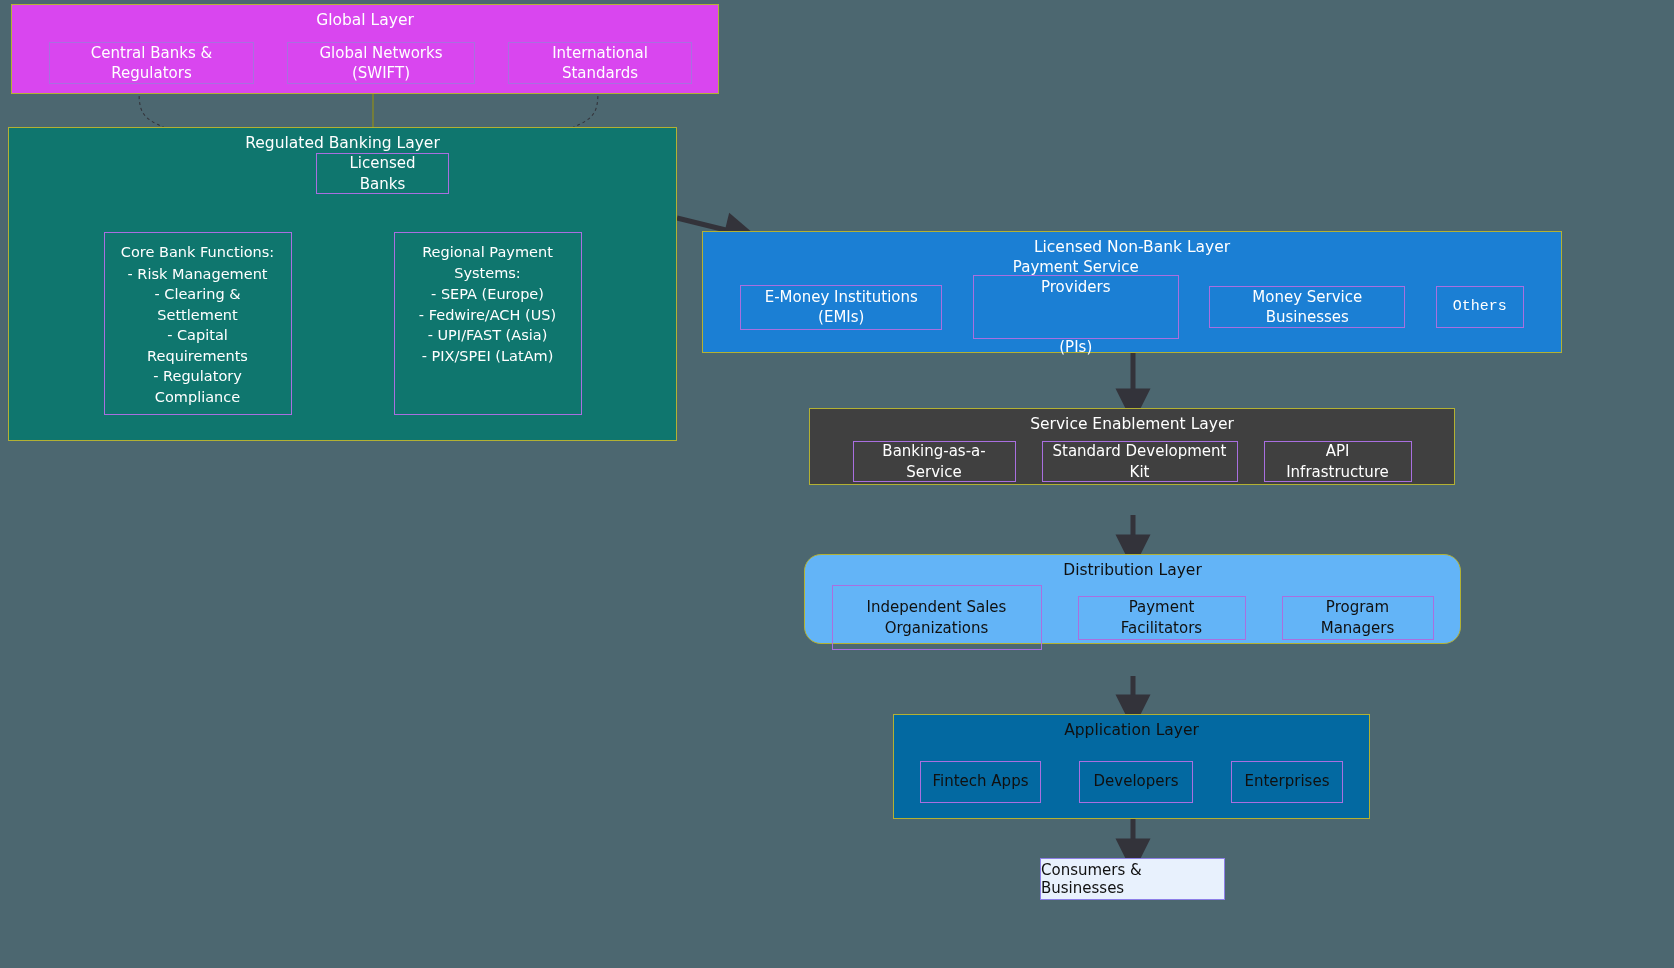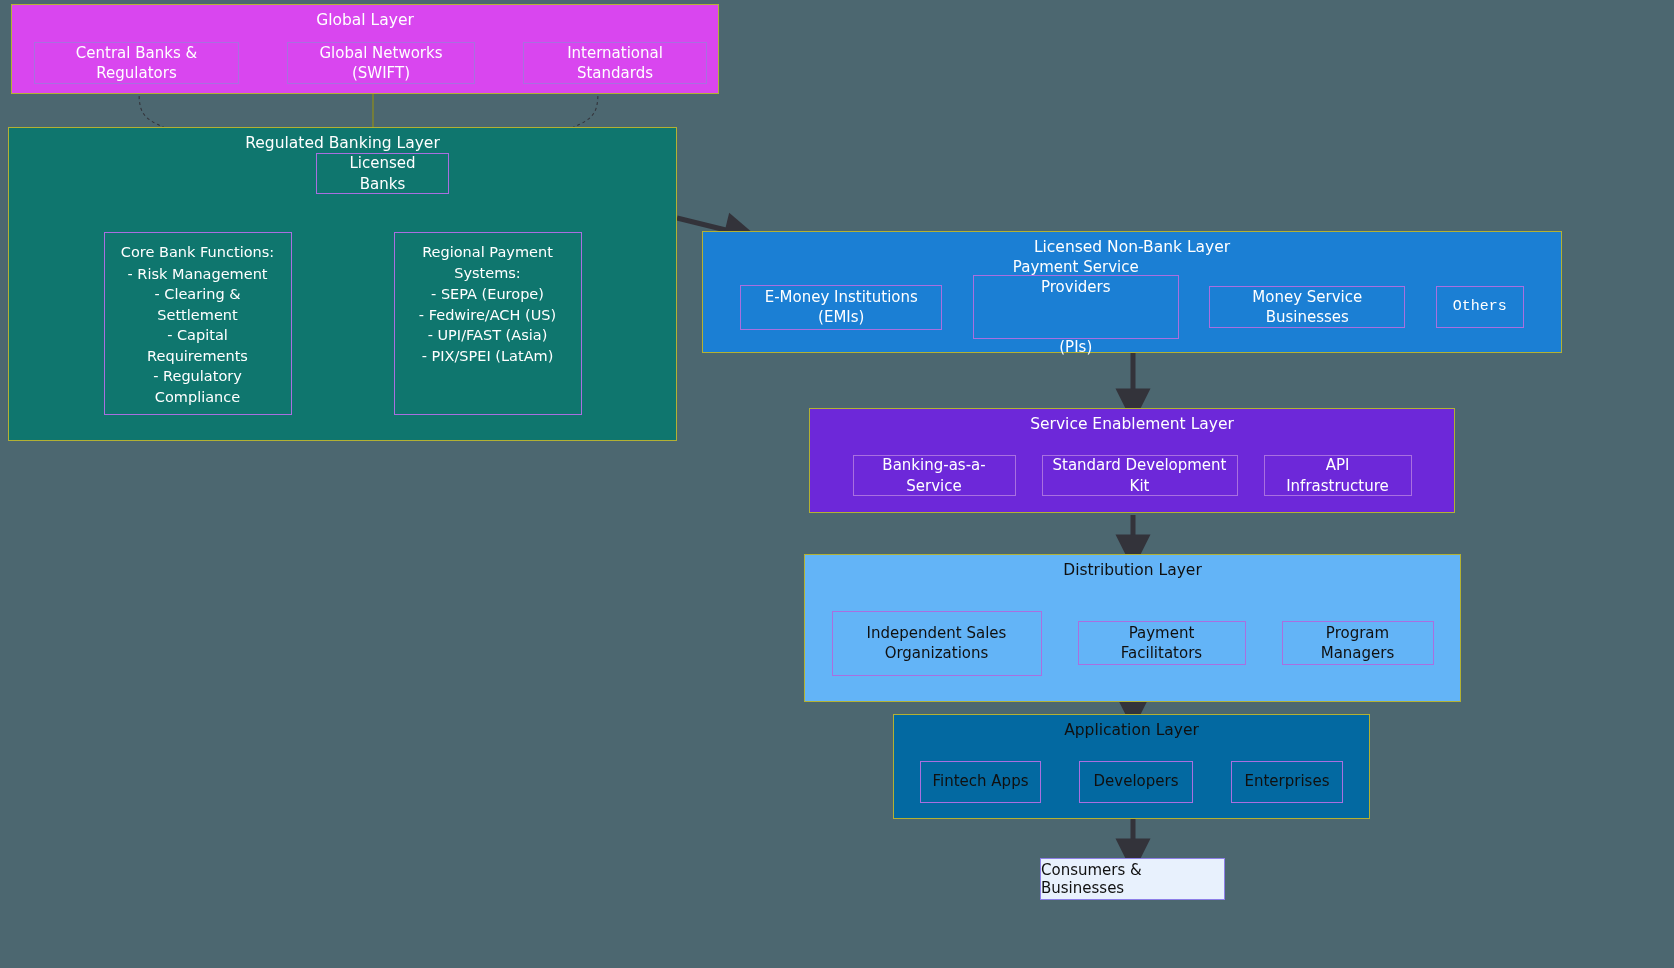--- a/index.html
+++ b/index.html
@@ -47,21 +47,21 @@
     padding:6px 10px;
   }
   .node .sub{display:block;}
 
   
   #global-layer{
     left:11px;top:4px;width:708px;height:90px;
     background:#d946ef;
     color:#ffffff;
   }
-  #global-layer .row{gap:48px;margin-top:-2px;padding-left:11px;}
+  #global-layer .row{gap:33px;margin-top:-2px;padding-left:11px;}
   #global-layer .node{height:42px;color:#fff;}
   #gl-n0{width:205px;}
   #gl-n1{width:188px;}
   #gl-n2{width:184px;}
 
   
   #regulated-layer{
     left:8px;top:127px;width:669px;height:314px;
     background:#0f766e;
     color:#ffffff;
@@ -88,35 +88,36 @@
   }
   #nonbank-layer .row{gap:0;justify-content:space-around;align-items:center;padding:0 22px;box-sizing:border-box;}
   #nonbank-layer .node{color:#fff;}
   #nb-n0{width:202px;height:45px;}
   #nb-n1{width:206px;height:64px;gap:40px;}
   #nb-n2{width:196px;height:42px;}
   #nb-n3{width:88px;height:42px;font-family:Liberation Mono, monospace;}
 
   
   #service-layer{
-    left:809px;top:408px;width:646px;height:105px;
-    background:#6d28d9;
+    left:809px;top:408px;width:646px;height:77px;
+    background:#404040;
     color:#ffffff;
   }
   #service-layer .row{gap:26px;}
   #service-layer .node{height:41px;color:#fff;}
   #sv-n0{width:163px;}
   #sv-n1{width:196px;}
   #sv-n2{width:148px;}
 
   
   #distribution-layer{
-    left:804px;top:554px;width:657px;height:148px;
+    left:804px;top:554px;width:657px;height:90px;
     background:#63b4f7;
     color:#101010;
+    border-radius:17px;
   }
   #distribution-layer .layer-title{color:#101010;}
   #distribution-layer .row{gap:36px;}
   #distribution-layer .node{color:#101010;}
   #ds-n0{width:210px;height:65px;}
   #ds-n1{width:168px;height:44px;}
   #ds-n2{width:152px;height:44px;}
 
   
   #application-layer{

